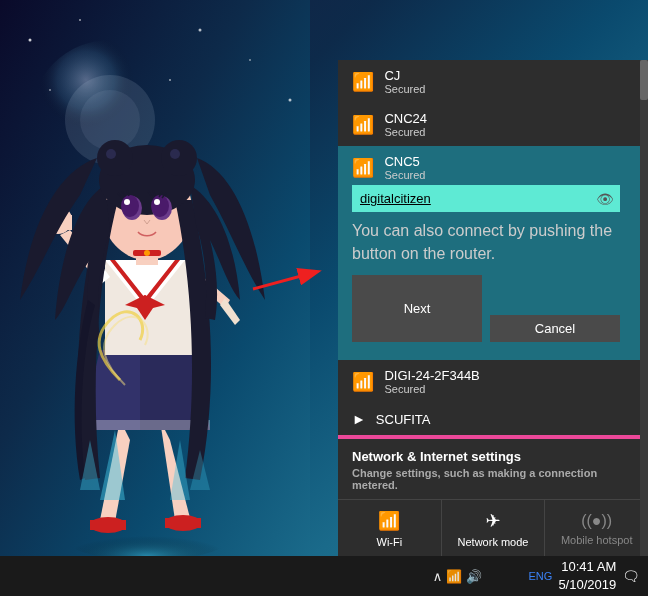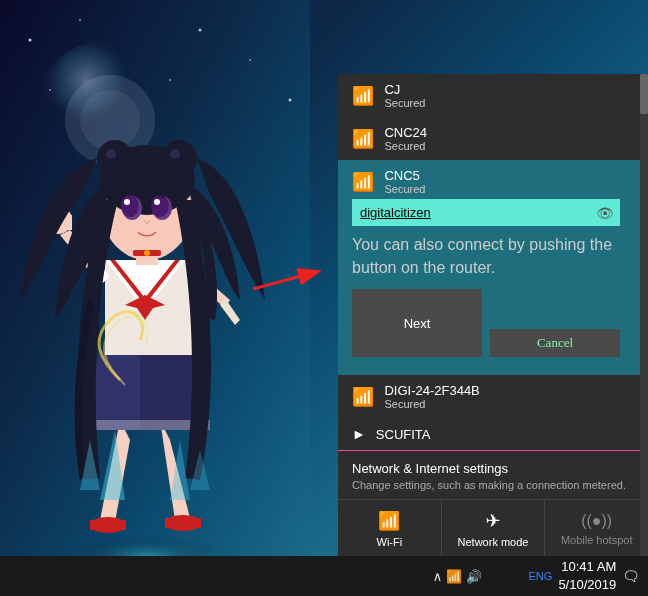--- a/index.html
+++ b/index.html
@@ -211,27 +211,27 @@
       border: none;
       padding: 18px 0;
       width: 130px;
       font-size: 13px;
       cursor: pointer;
       font-family: 'Segoe UI', Arial, sans-serif;
     }
 
     .btn-cancel {
       background: #4a4a4a;
-      color: #86efac;
+      color: #ffffff;
       border: none;
       padding: 6px 0;
       width: 130px;
       font-size: 13px;
       cursor: pointer;
-      font-family: Liberation Serif, serif;
+      font-family: Liberation Sans, sans-serif;
       margin-top: 40px;
     }
 
     
     .action-bar {
       display: flex;
       padding: 0;
       border-top: 1px solid #444;
     }
 
@@ -265,21 +265,22 @@
       font-size: 18px;
     }
 
     .action-btn-label {
       font-size: 11px;
     }
 
     
     .settings-section {
       padding: 10px 14px 8px 14px;
-      border-top: 1px solid #ec4899;
+      border-top: 4px solid #ec4899;
+      font-weight: bold;
     }
 
     .settings-title {
       color: #ffffff;
       font-size: 13px;
       margin-bottom: 3px;
     }
 
     .settings-desc {
       color: #aaaaaa;

